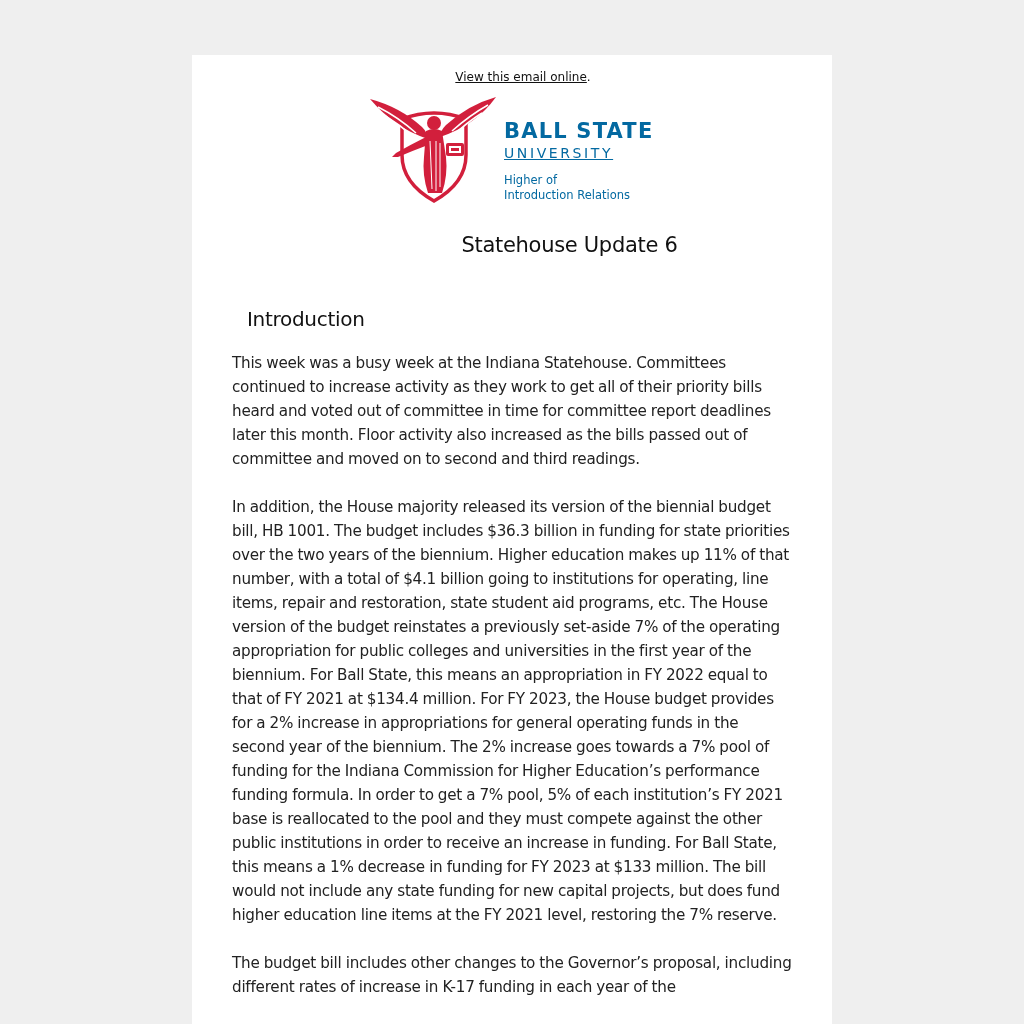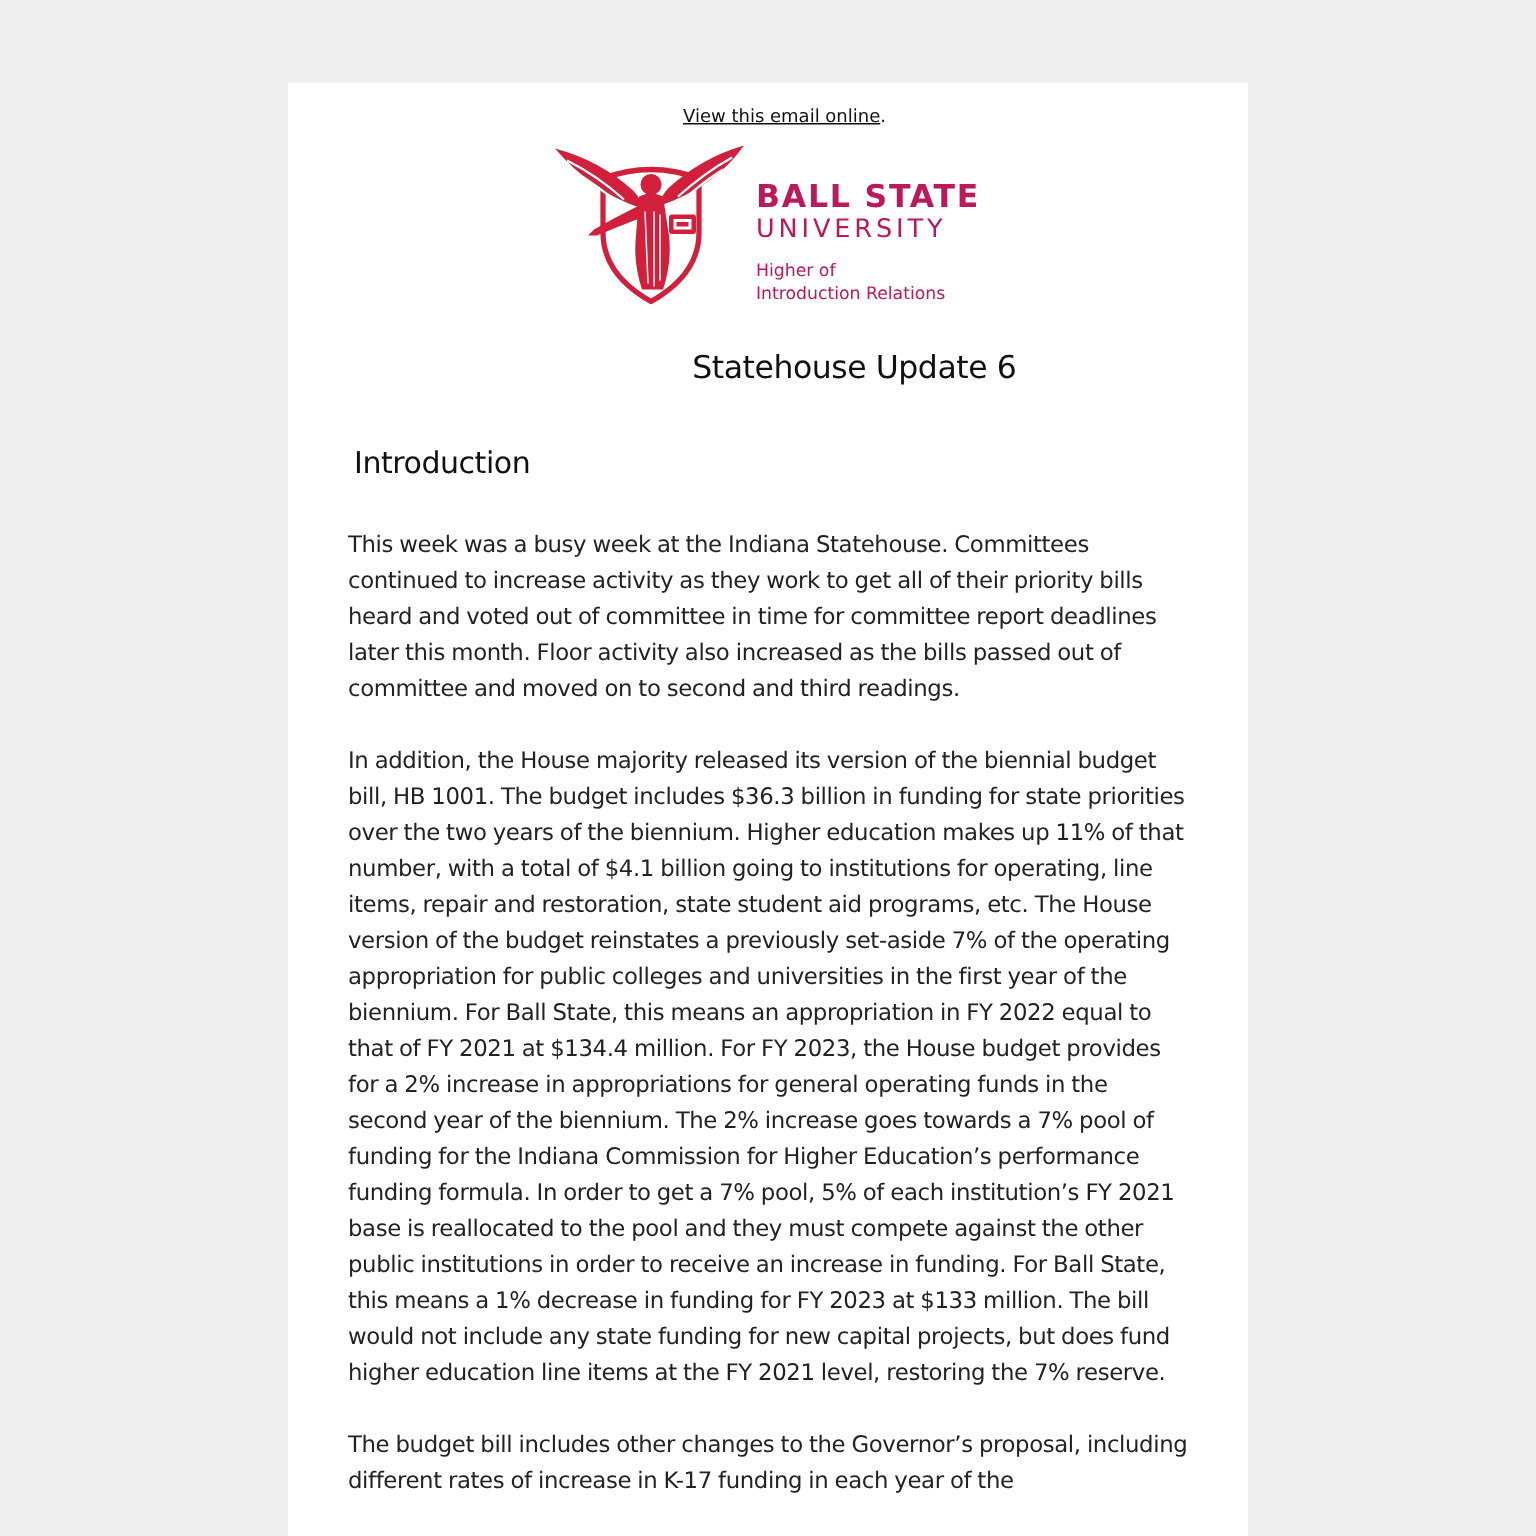--- a/index.html
+++ b/index.html
@@ -44,36 +44,37 @@
       position: absolute;
       left: 0;
       top: 0;
       width: 128px;
       height: 106px;
     }
     .logo-text {
       position: absolute;
       left: 134px;
       top: 22px;
-      color: #be185d;
+      color: #0369a1;
     }
     .logo-line1 {
       font-family: "DejaVu Sans", sans-serif;
       font-weight: bold;
       font-size: 21px;
       letter-spacing: 1.2px;
       line-height: 24px;
       white-space: nowrap;
     }
     .logo-line2 {
       font-family: "DejaVu Sans", sans-serif;
-      font-size: 17px;
+      font-size: 14px;
       letter-spacing: 2.6px;
       line-height: 20px;
       white-space: nowrap;
+      text-decoration: underline;
     }
     .logo-line3, .logo-line4 {
       font-family: "DejaVu Sans", sans-serif;
       font-size: 11.5px;
       line-height: 15px;
       white-space: nowrap;
     }
     .logo-line3 { margin-top: 10px; }
     .title {
       position: absolute;
@@ -90,21 +91,21 @@
     }
     .section-heading {
       position: absolute;
       top: 235px;
       left: 40px;
       font-family: "DejaVu Sans", sans-serif;
       font-size: 20px;
       color: #111;
       line-height: 28px;
       letter-spacing: -0.3px;
-      margin: 4px;
+      margin: 15px;
       font-weight: normal;
     }
     .body-text {
       position: absolute;
       top: 296px;
       left: 40px;
       width: 562px;
       font-family: "DejaVu Sans", sans-serif;
       font-size: 15.2px;
       color: #222;

